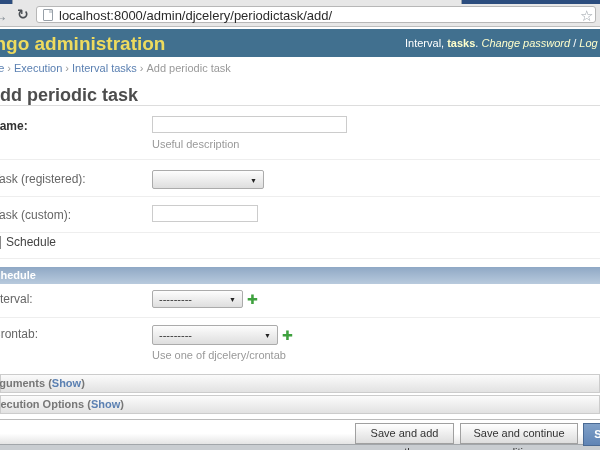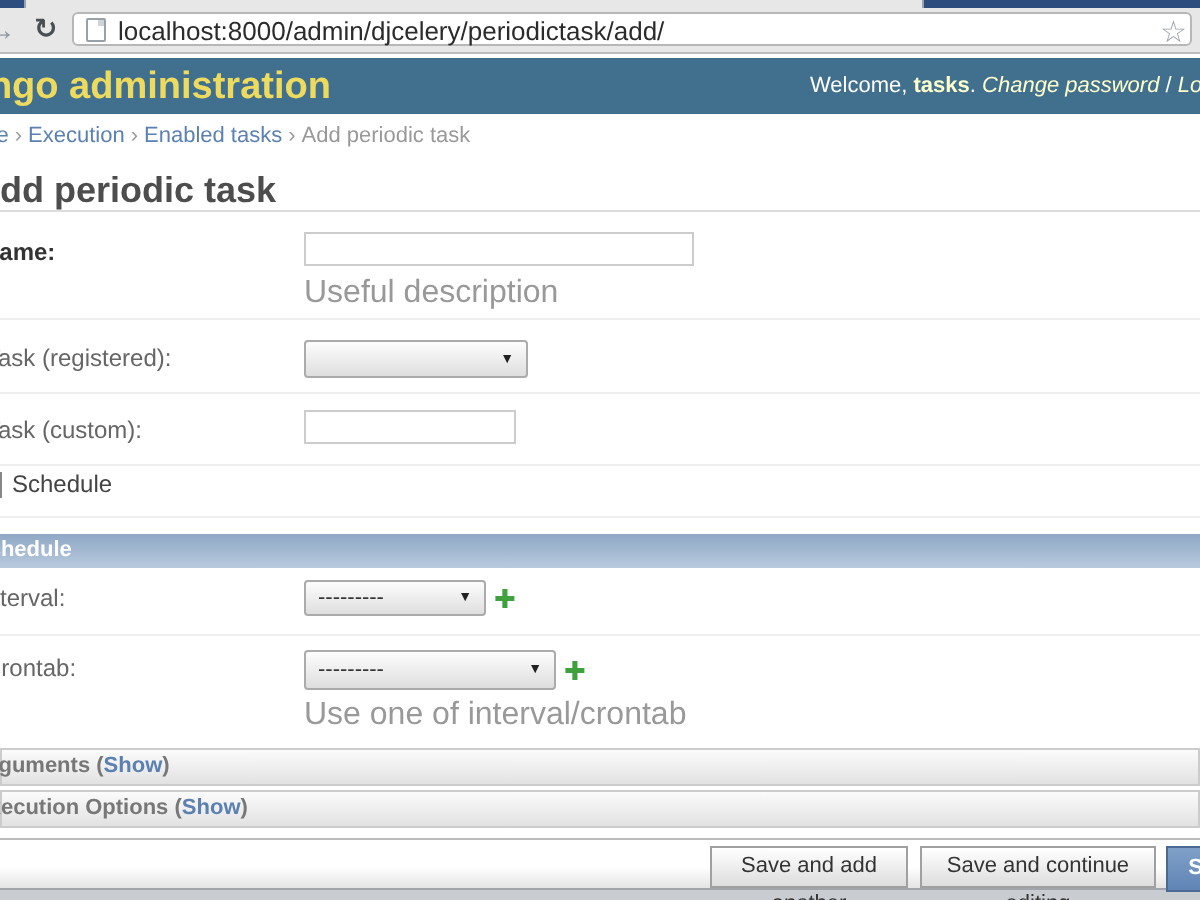--- a/index.html
+++ b/index.html
@@ -38,21 +38,21 @@
   
   #page-title { top:85px; left:-13px; font-size:18px; font-weight:bold; color:#4d4d4d; white-space:nowrap; }
   .hline { left:0; width:600px; height:0; border-top:1px solid #ddd; }
   #title-line { top:105px; }
 
   
   .row-border { left:0; width:600px; border-top:1px solid #eee; }
   .flabel { position:absolute; font-size:12px; color:#666; white-space:nowrap; }
   .flabel.req { color:#333; font-weight:bold; }
   .tinput { position:absolute; background:#fff; border:1px solid #ccc; height:17px; font-size:11px; padding:1px 3px; }
-  .help { position:absolute; font-size:16px; color:#999; white-space:nowrap; }
+  .help { position:absolute; font-size:11px; color:#999; white-space:nowrap; }
   .selectbox { position:absolute; background:linear-gradient(#fdfdfd,#dedede); border:1px solid #ababab; border-radius:2px; font-size:11px; color:#333; }
   .selectbox .val { position:absolute; left:6px; top:50%; transform:translateY(-50%); }
   .selectbox .arr { position:absolute; right:6px; top:50%; transform:translateY(-50%); font-size:7px; color:#222; }
   .plus { position:absolute; font-size:13px; font-weight:bold; color:#3ea13e;
           text-shadow:-1px 0 #fff,1px 0 #fff,0 -1px #fff,0 1px #fff; }
   #chk-enabled { top:236px; left:-12px; width:13px; height:13px; background:#fff; border:1px solid #888; }
 
   #h2-schedule { top:267px; left:0; width:600px; height:17px; line-height:17px;
     background:linear-gradient(#8fa8c5,#b8cadd); color:#fff; font-size:11px; font-weight:bold;
     padding-left:0; text-indent:-13px; }
@@ -81,30 +81,30 @@
 <span class="abs" id="fwd-arrow">→</span>
 <span class="abs" id="reload">↻</span>
 <div class="abs" id="omnibox"></div>
 <div class="abs" id="page-icon"></div>
 <span class="abs" id="url-text">localhost:8000/admin/djcelery/periodictask/add/</span>
 <span class="abs" id="star">☆</span>
 
 <div class="abs" id="admin-header"></div>
 <div class="abs" id="branding">django administration</div>
 <div class="abs" id="user-tools">
-  <span>Welcome,</span>
+  <span>Interval,</span>
   <span class="uname">tasks</span><span>.</span>
   <a href="#">Change password</a>
   <span>/</span>
   <a href="#">Log out</a>
 </div>
 
 <div class="abs" id="breadcrumbs">
   <div class="bc">
-    <a href="#">Home</a><span class="sep">›</span><a href="#">Execution</a><span class="sep">›</span><a href="#">Enabled tasks</a><span class="sep">›</span><span>Add periodic task</span>
+    <a href="#">Home</a><span class="sep">›</span><a href="#">Execution</a><span class="sep">›</span><a href="#">Interval tasks</a><span class="sep">›</span><span>Add periodic task</span>
   </div>
 </div>
 
 <div class="abs" id="page-title">Add periodic task</div>
 <div class="abs hline" id="title-line"></div>
 
 <span class="flabel req" style="top:119px; left:-9px;">Name:</span>
 <input class="tinput" style="top: 116px; left: 152px; width: 195px;" value="">
 <span class="help" style="top:138px; left:152px;">Useful description</span>
 <div class="abs row-border" style="top:159px;"></div>
@@ -133,21 +133,21 @@
 </div>
 <span class="plus" style="top:292px; left:247px;">✚</span>
 <div class="abs row-border" style="top:317px;"></div>
 
 <span class="flabel" style="top:327px; left:-8px;">Crontab:</span>
 <div class="selectbox" style="top:325px; left:152px; width:126px; height:20px;">
   <span class="val">---------</span>
   <span class="arr">▼</span>
 </div>
 <span class="plus" style="top:328px; left:282px;">✚</span>
-<span class="help" style="top:349px; left:152px;">Use one of interval/crontab</span>
+<span class="help" style="top:349px; left:152px;">Use one of djcelery/crontab</span>
 
 <div class="collapse-bar" style="top:374px;">
   <span>Arguments</span>
   <span>(</span><a href="#">Show</a><span>)</span>
 </div>
 <div class="collapse-bar" style="top:395px;">
   <span>Execution Options</span>
   <span>(</span><a href="#">Show</a><span>)</span>
 </div>
 

